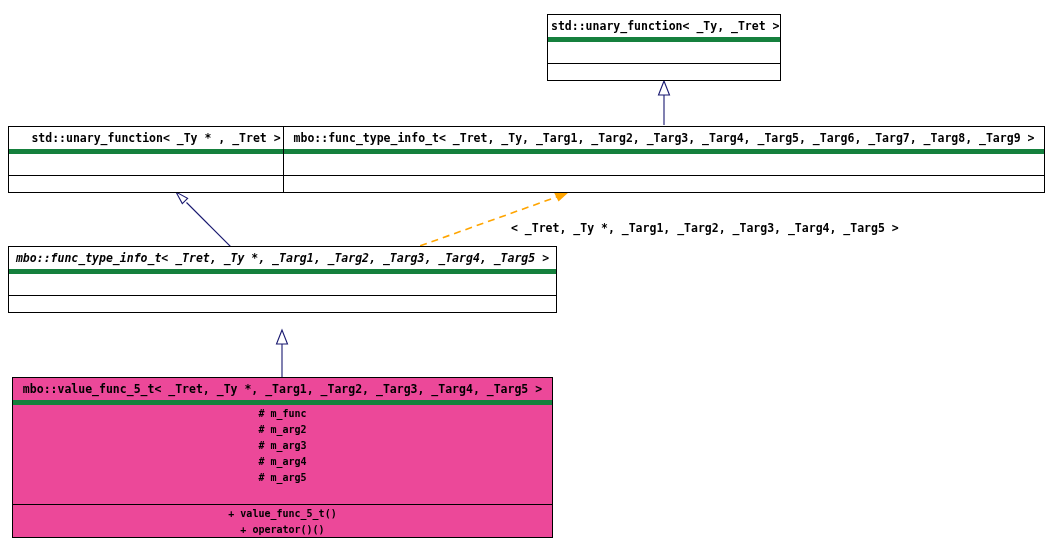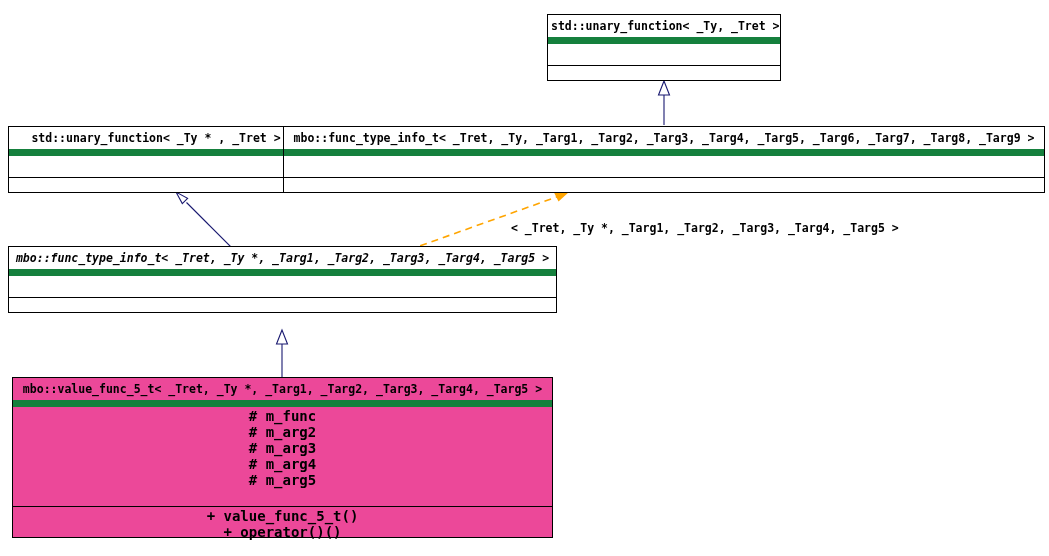--- a/index.html
+++ b/index.html
@@ -28,27 +28,27 @@
   }
   .uml-title {
     box-sizing: border-box;
     text-align: center;
     font-size: 11.5px;
     font-weight: bold;
     color: #000000;
     white-space: nowrap;
     line-height: 14px;
     padding: 4px 3px 4px 3px;
-    border-bottom: 7px solid #15803d;
+    border-bottom: 5px solid #15803d;
     overflow: visible;
   }
   .uml-compartment {
     box-sizing: border-box;
     color: #000000;
-    font-size: 14px;
+    font-size: 10px;
     font-weight: bold;
     line-height: 16px;
     text-align: center;
     padding: 1px 2px;
     overflow: hidden;
   }
   .uml-compartment.divided {
     border-bottom: 1px solid #000000;
   }
   .member-row {

